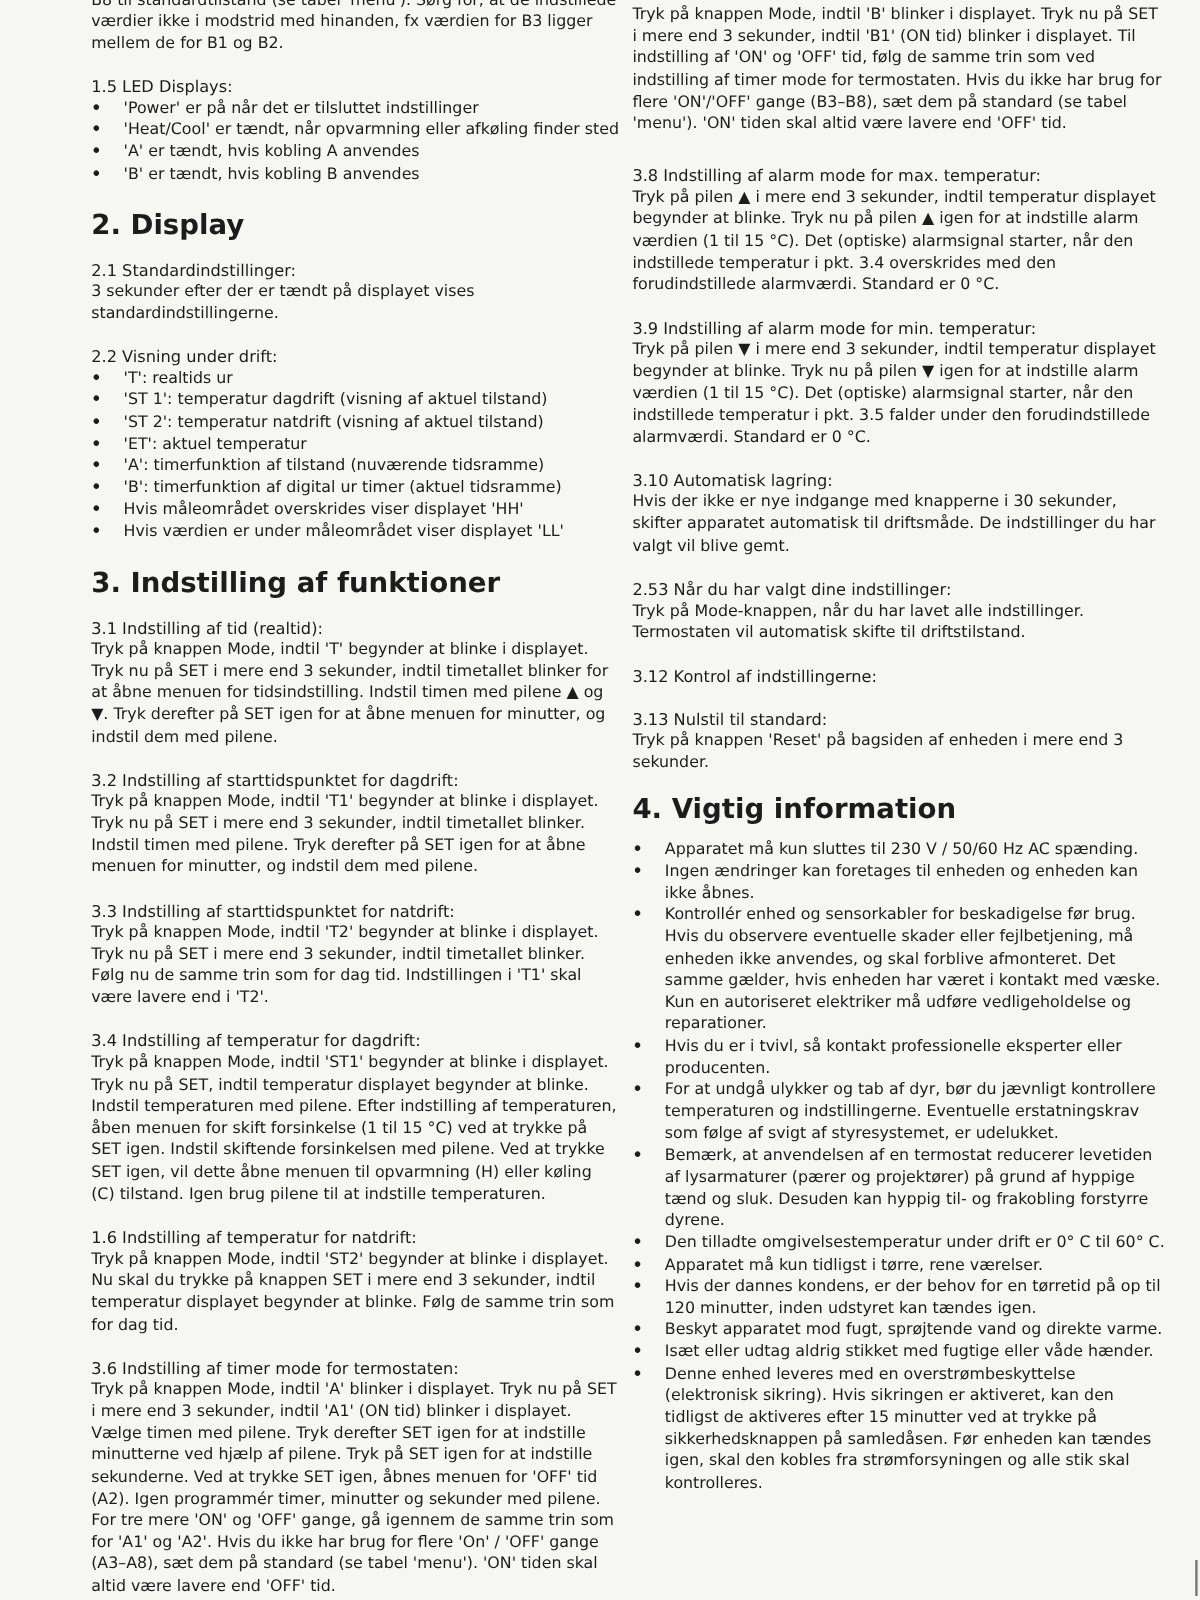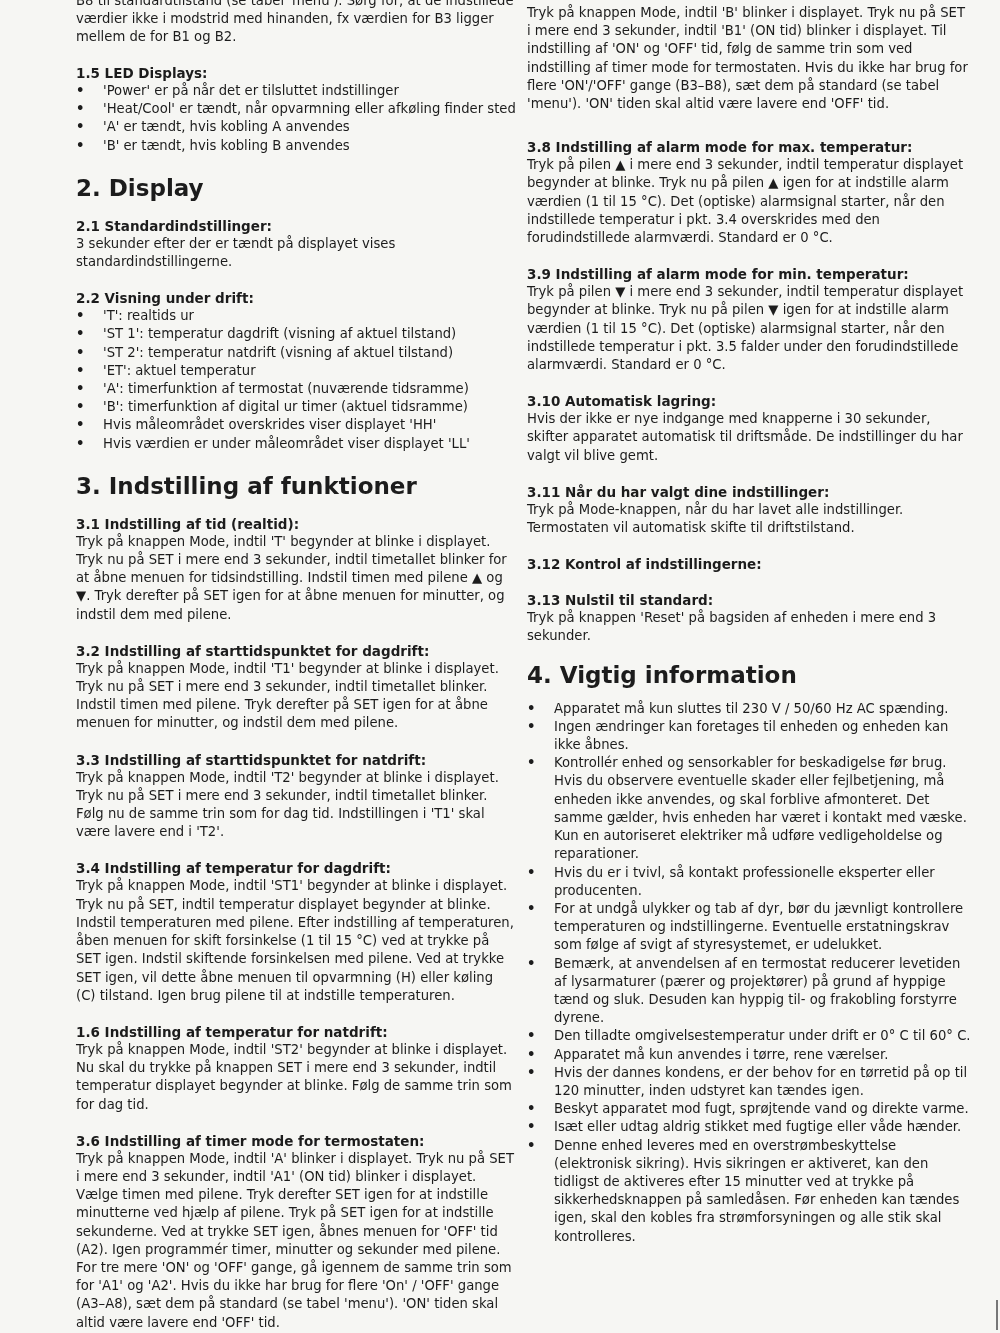--- a/index.html
+++ b/index.html
@@ -12,21 +12,21 @@
   }
   .col { position: absolute; top: 0; }
   .col.left { left: 76px; width: 440px; }
   .col.right { left: 527px; width: 445px; }
   .frag { font-size: 13.2px; line-height: 18px; margin: 0; }
   .frag.top-cut { margin-top: -8px; }
   h2 {
     font-size: 23px; font-weight: bold; margin: 0; line-height: 22px;
   }
   h3 {
-    font-size: 13.5px; font-weight: bold; margin: 0; line-height: 18px;
+    font-size: 13.5px; font-weight: normal; margin: 0; line-height: 18px;
   }
   p {
     font-size: 13.2px; line-height: 18.2px; margin: 0;
   }
   ul { list-style: none; margin: 0; padding: 0; }
   li {
     font-size: 13.2px; line-height: 18.2px; position: relative; padding-left: 27px;
   }
   li .bullet {
     position: absolute; left: 0; top: 0; font-weight: bold;
@@ -66,21 +66,21 @@
   </section>
   <div class="gap-s"></div>
 
   <section>
     <h3>2.2 Visning under drift:</h3>
     <ul>
       <li><span class="bullet">•</span><span>'T': realtids ur</span></li>
       <li><span class="bullet">•</span><span>'ST 1': temperatur dagdrift (visning af aktuel tilstand)</span></li>
       <li><span class="bullet">•</span><span>'ST 2': temperatur natdrift (visning af aktuel tilstand)</span></li>
       <li><span class="bullet">•</span><span>'ET': aktuel temperatur</span></li>
-      <li><span class="bullet">•</span><span>'A': timerfunktion af termostat (nuværende tidsramme)</span></li>
+      <li><span class="bullet">•</span><span>'A': timerfunktion af tilstand (nuværende tidsramme)</span></li>
       <li><span class="bullet">•</span><span>'B': timerfunktion af digital ur timer (aktuel tidsramme)</span></li>
       <li><span class="bullet">•</span><span>Hvis måleområdet overskrides viser displayet 'HH'</span></li>
       <li><span class="bullet">•</span><span>Hvis værdien er under måleområdet  viser displayet 'LL'</span></li>
     </ul>
   </section>
   <div class="gap-m"></div>
 
   <h2>3.  Indstilling af funktioner</h2>
   <div class="gap-s"></div>
 
@@ -136,21 +136,21 @@
   </section>
   <div class="gap-s"></div>
 
   <section>
     <h3>3.10 Automatisk lagring:</h3>
     <p>Hvis der ikke er nye indgange med knapperne i 30 sekunder, skifter apparatet automatisk til driftsmåde. De indstillinger du har valgt vil blive gemt.</p>
   </section>
   <div class="gap-s"></div>
 
   <section>
-    <h3>3.11 Når du har valgt dine indstillinger:</h3>
+    <h3>2.53 Når du har valgt dine indstillinger:</h3>
     <p>Tryk på Mode-knappen, når du har lavet alle indstillinger. Termostaten vil automatisk skifte til driftstilstand.</p>
   </section>
   <div class="gap-s"></div>
 
   <section>
     <h3>3.12 Kontrol af indstillingerne:</h3>
   </section>
   <div class="gap-s"></div>
 
   <section>
@@ -163,21 +163,21 @@
   <div style="height:14px"></div>
 
   <ul>
     <li><span class="bullet">•</span><span>Apparatet må kun sluttes til 230 V / 50/60 Hz AC spænding.</span></li>
     <li><span class="bullet">•</span><span>Ingen ændringer kan foretages til enheden og enheden kan ikke åbnes.</span></li>
     <li><span class="bullet">•</span><span>Kontrollér enhed og sensorkabler for beskadigelse før brug. Hvis du observere eventuelle skader eller fejlbetjening, må enheden ikke anvendes, og skal forblive afmonteret. Det samme gælder, hvis enheden har været i kontakt med væske. Kun en autoriseret elektriker må udføre vedligeholdelse og reparationer.</span></li>
     <li><span class="bullet">•</span><span>Hvis du er i tvivl, så kontakt professionelle eksperter eller producenten.</span></li>
     <li><span class="bullet">•</span><span>For at undgå ulykker og tab af dyr, bør du jævnligt kontrollere temperaturen og indstillingerne. Eventuelle erstatningskrav som følge af svigt af styresystemet, er udelukket.</span></li>
     <li><span class="bullet">•</span><span>Bemærk, at anvendelsen af en termostat reducerer levetiden af lysarmaturer (pærer og projektører) på grund af hyppige tænd og sluk. Desuden kan hyppig til- og frakobling forstyrre dyrene.</span></li>
     <li><span class="bullet">•</span><span>Den tilladte omgivelsestemperatur under drift er 0° C til 60° C.</span></li>
-    <li><span class="bullet">•</span><span>Apparatet må kun anvendes i tørre, rene værelser.</span></li>
+    <li><span class="bullet">•</span><span>Apparatet må kun tidligst i tørre, rene værelser.</span></li>
     <li><span class="bullet">•</span><span>Hvis der dannes kondens, er der behov for en tørretid på op til 120 minutter, inden udstyret kan tændes igen.</span></li>
     <li><span class="bullet">•</span><span>Beskyt apparatet mod fugt, sprøjtende vand og direkte varme.</span></li>
     <li><span class="bullet">•</span><span>Isæt eller udtag aldrig stikket med fugtige eller våde hænder.</span></li>
     <li><span class="bullet">•</span><span>Denne enhed leveres med en overstrømbeskyttelse (elektronisk sikring). Hvis sikringen er aktiveret, kan den tidligst de aktiveres efter 15 minutter ved at trykke på sikkerhedsknappen på samledåsen. Før enheden kan tændes igen, skal den kobles fra strømforsyningen og alle stik skal kontrolleres.</span></li>
   </ul>
 </div>
 
 <div class="edge-mark"></div>
 
 </body></html>

